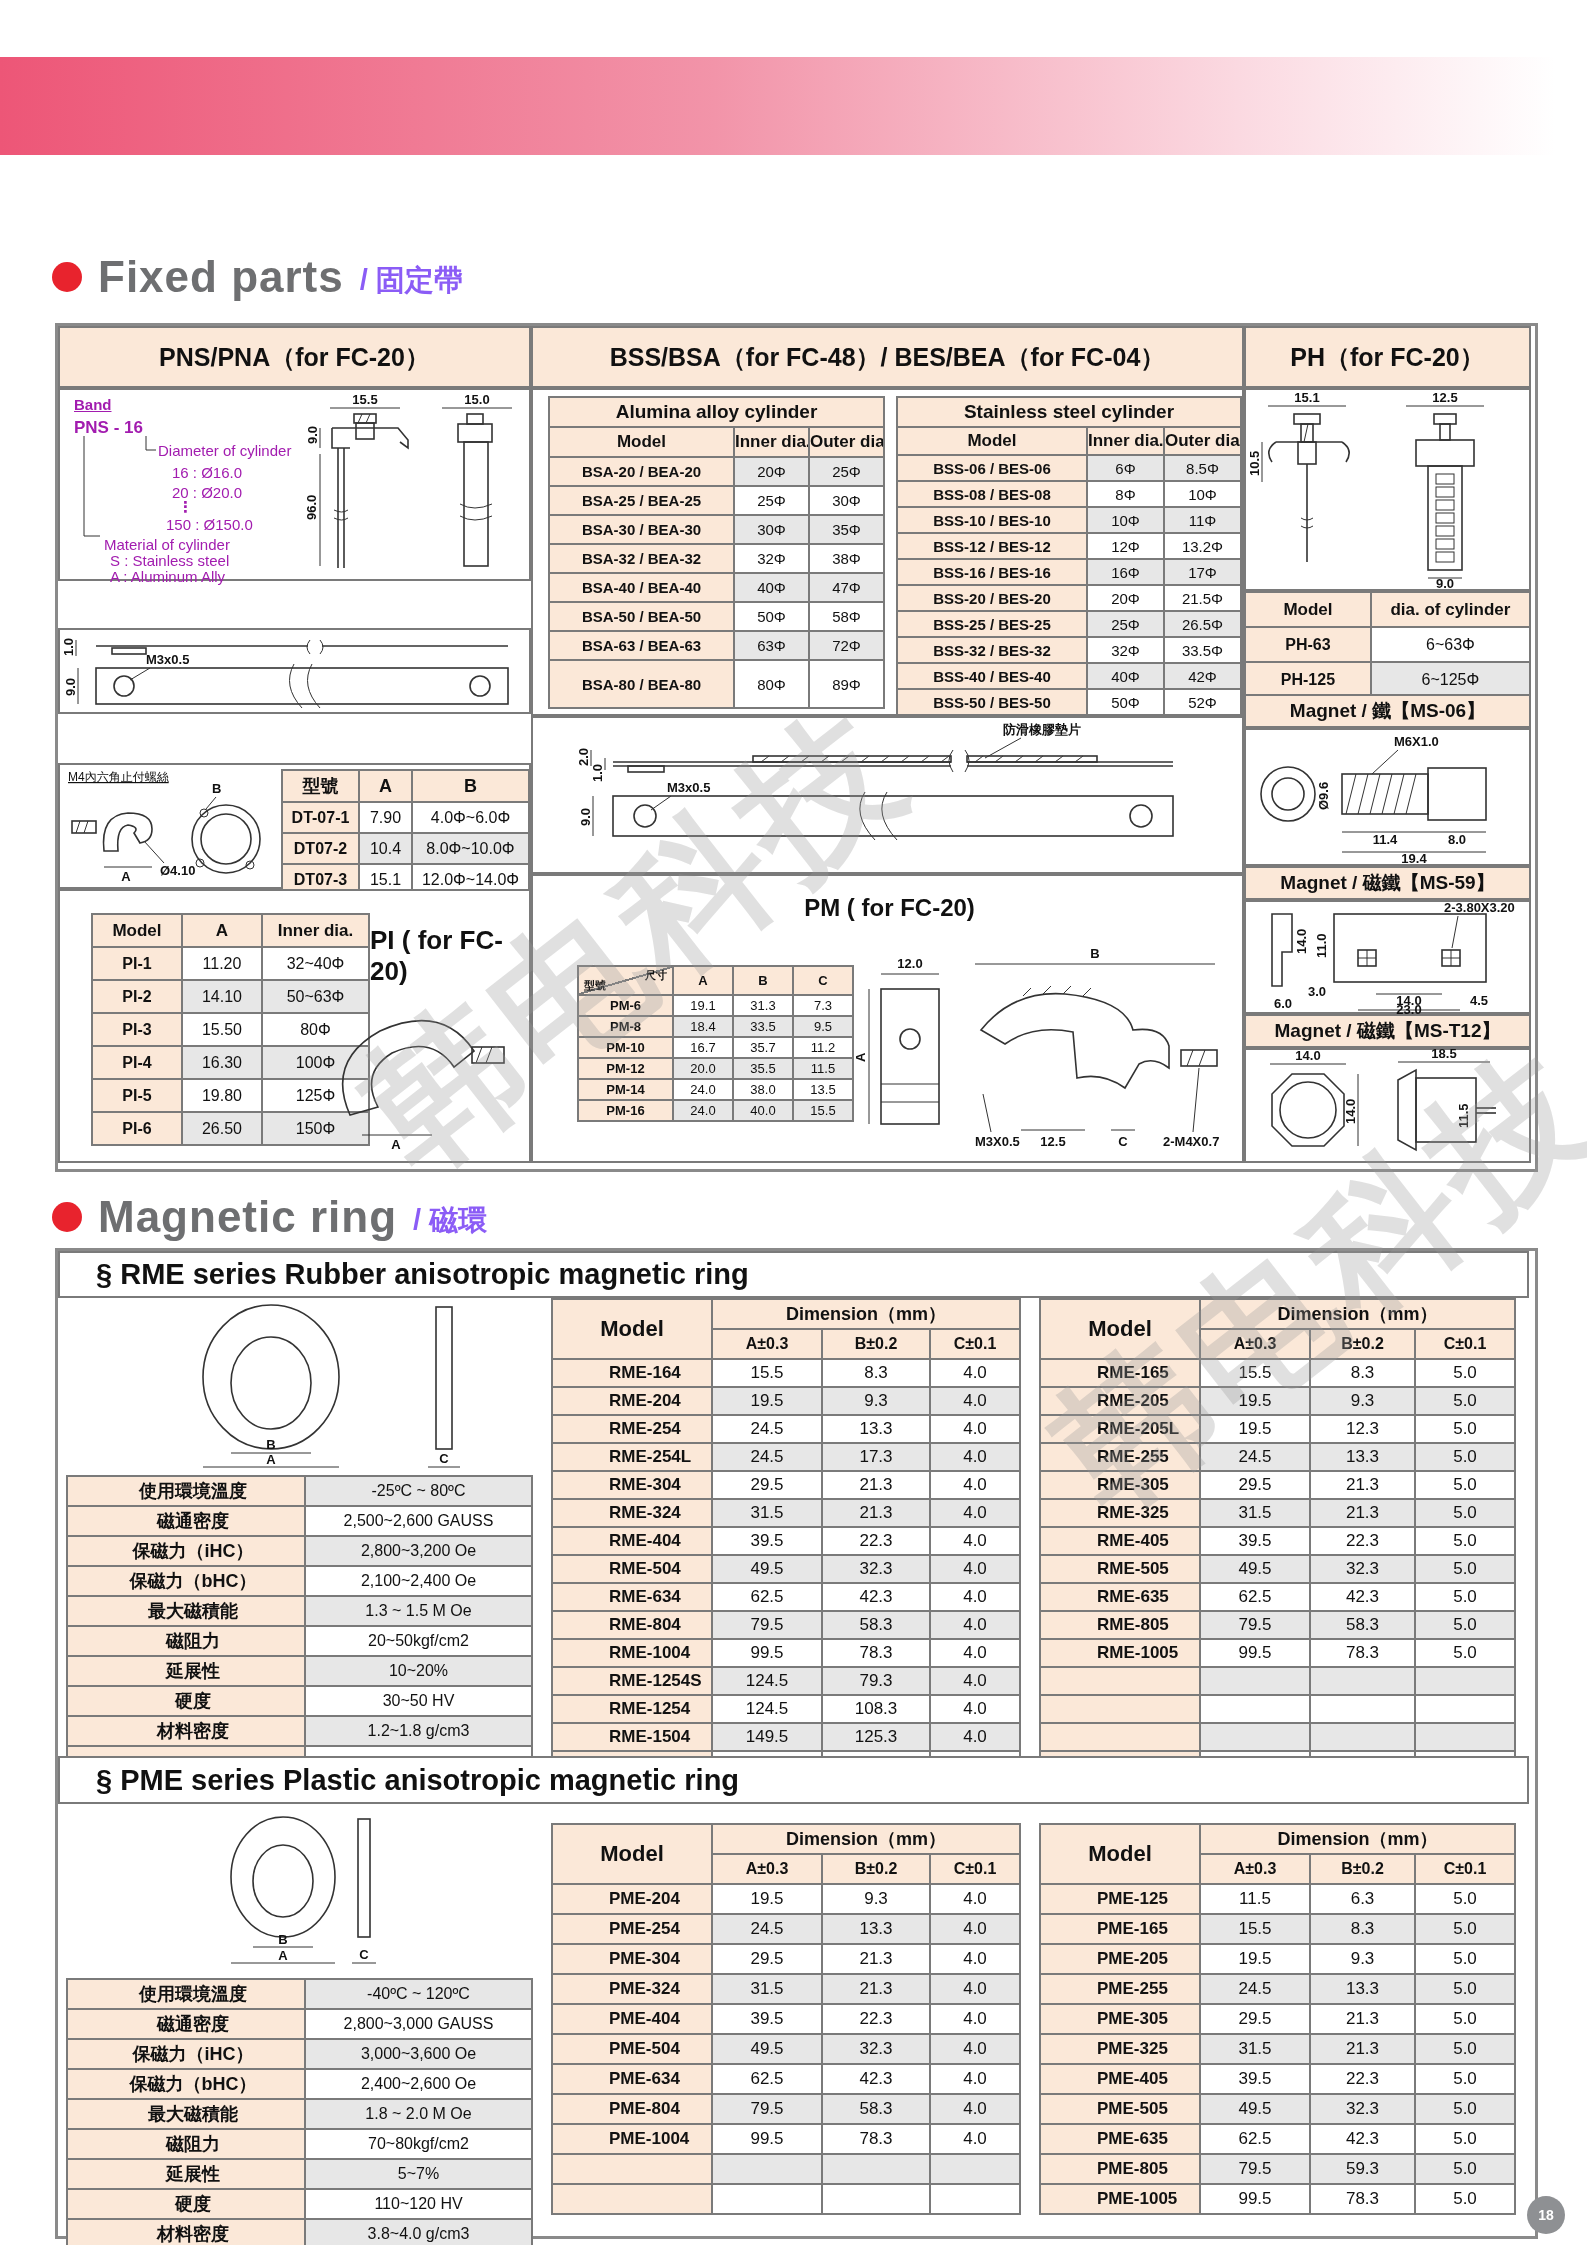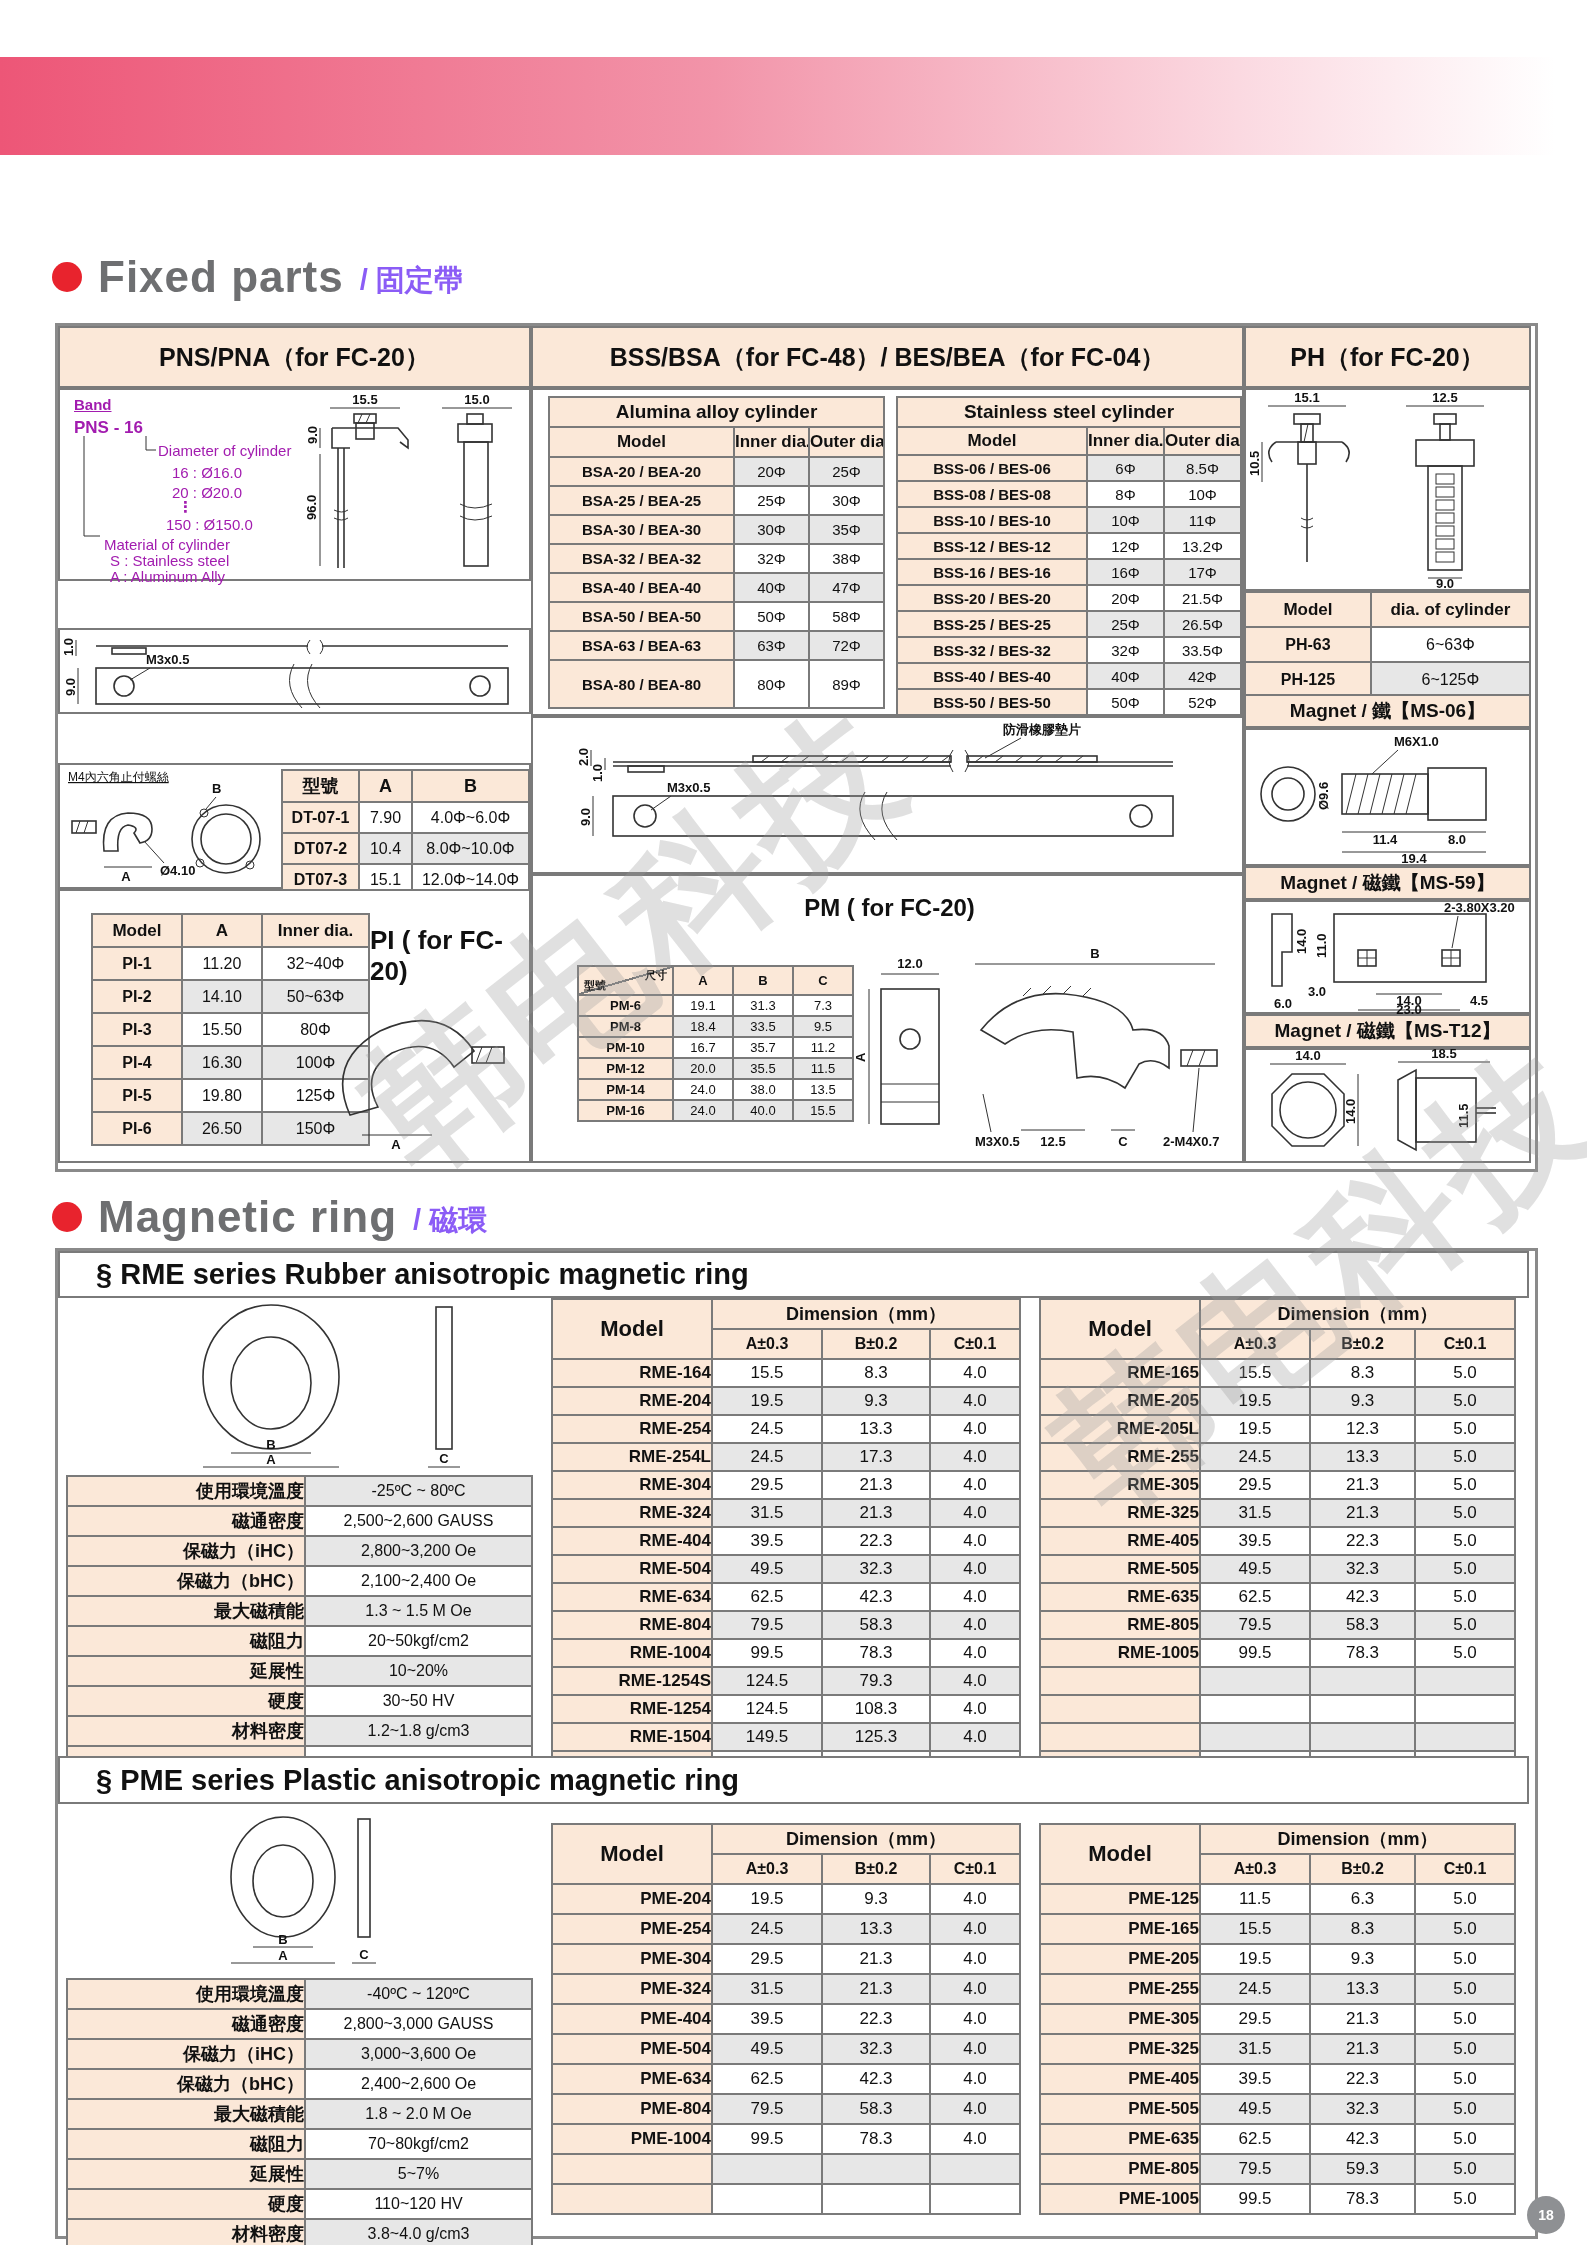--- a/index.html
+++ b/index.html
@@ -30,23 +30,23 @@
   .t-bss tr.d td{height:24px}      .t-bss td{font-size:15px}  .t-bss th{font-size:17px} .t-bss th.ttl{font-size:19px}
   .t-dt th{font-size:18px;height:30px}  .t-dt td{height:29px;font-size:16px}
   .t-pi th{font-size:17px;height:31px}  .t-pi td{height:31px;font-size:16px}
   .t-pm th{font-size:13px;height:27px}  .t-pm td{height:19px;font-size:13px}
   .t-ph th{font-size:17px;height:33px}  .t-ph td{height:33px;font-size:16px}
   .t-dim th{font-size:16px}
   .t-dim th.mh{font-size:22px}     .t-dim th.dh{font-size:18px}
   .t-dim tr.h{height:30px}
   .t-rme td{height:26px;font-size:17px}
   .t-pme td{height:28px;font-size:17px}
-  .t-rme td.model,.t-pme td.model{text-align:right;padding-left:28px}
+  .t-rme td.model,.t-pme td.model{text-align:left;padding-left:56px}
   .t-prop td{height:28px;font-size:16px}
-  .t-prop td.model{text-align:right;padding-left:14px;font-size:18px}
+  .t-prop td.model{text-align:center;padding-left:14px;font-size:18px}
   .corner{position:relative;background:#fbe8d8;
     background-image:linear-gradient(to bottom right,transparent calc(50% - 1px),#7a7a7a calc(50% - 1px),#7a7a7a calc(50% + 1px),transparent calc(50% + 1px))}
   .corner .cs{position:absolute;top:1px;right:5px;font-size:11px;font-weight:700}
   .corner .cm{position:absolute;bottom:1px;left:5px;font-size:11px;font-weight:700}
   .ftxt{position:absolute;font-weight:700;color:#111}
   .wm{position:absolute;font-size:150px;font-weight:700;color:#9a9a9a;opacity:.3;
       transform:rotate(-38deg);pointer-events:none;letter-spacing:8px;white-space:nowrap;z-index:9}
   .pagenum{position:absolute;left:1527px;top:2196px;width:38px;height:38px;border-radius:50%;
       background:#8e9093;color:#fff;display:flex;align-items:center;justify-content:center;
       font-weight:700;font-size:14px}

